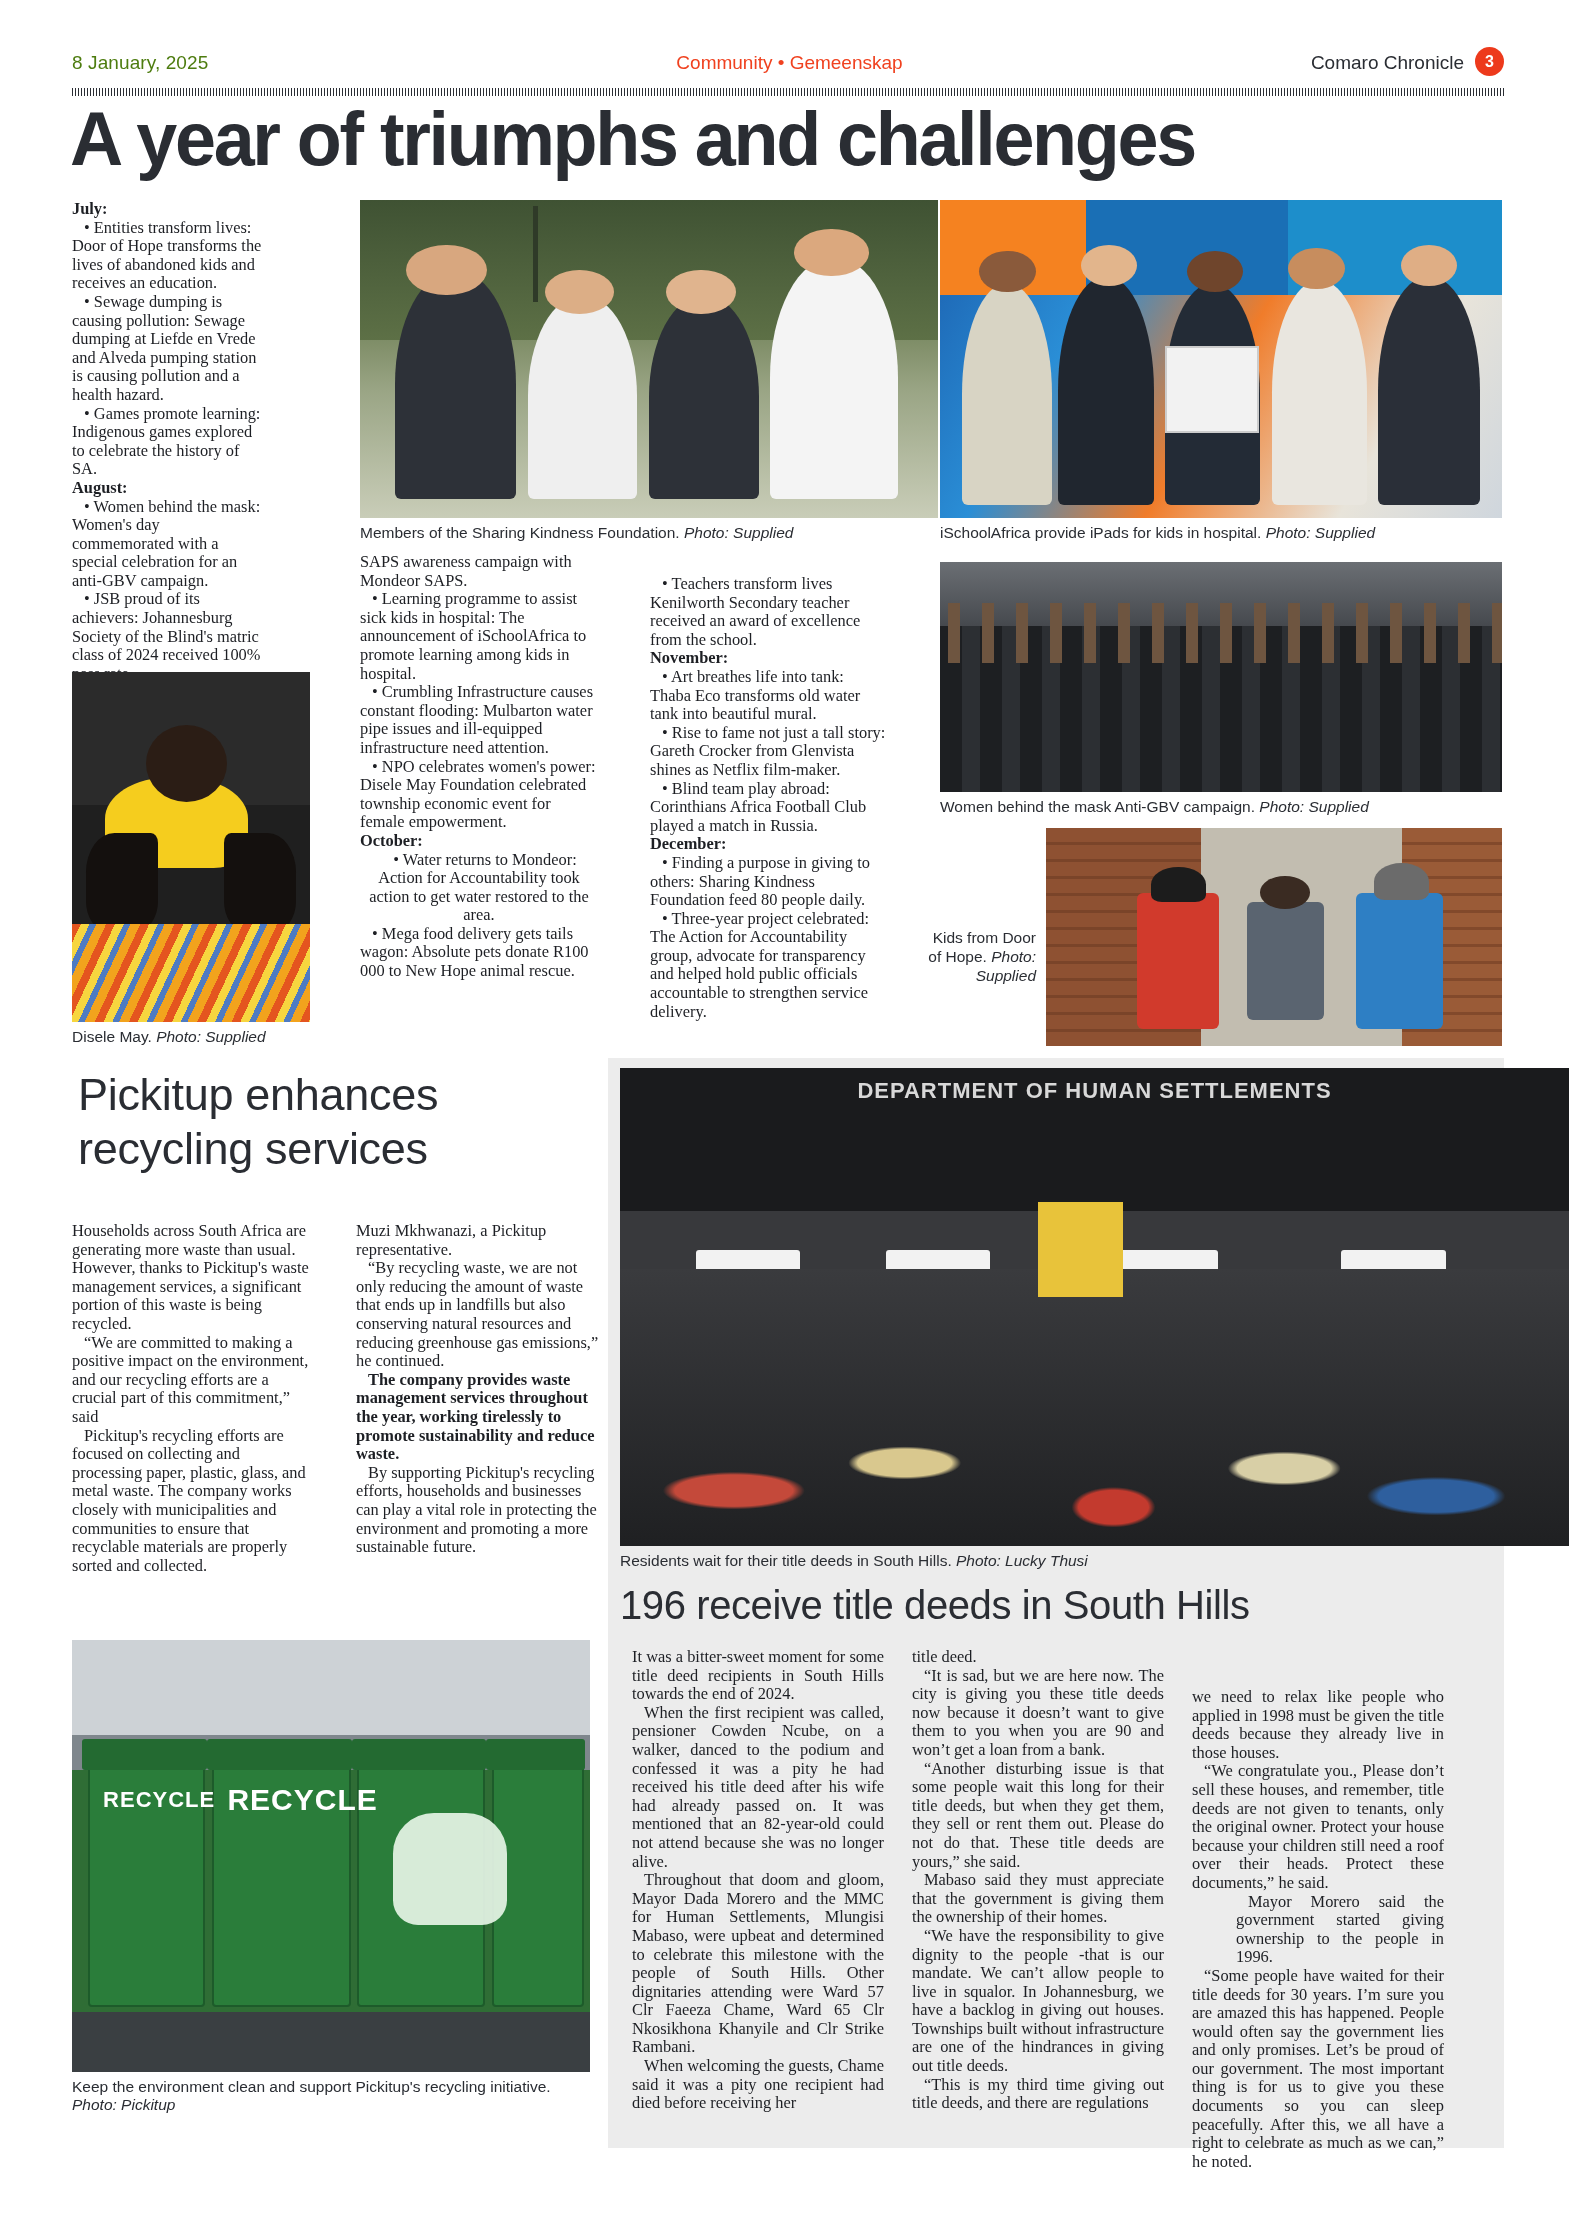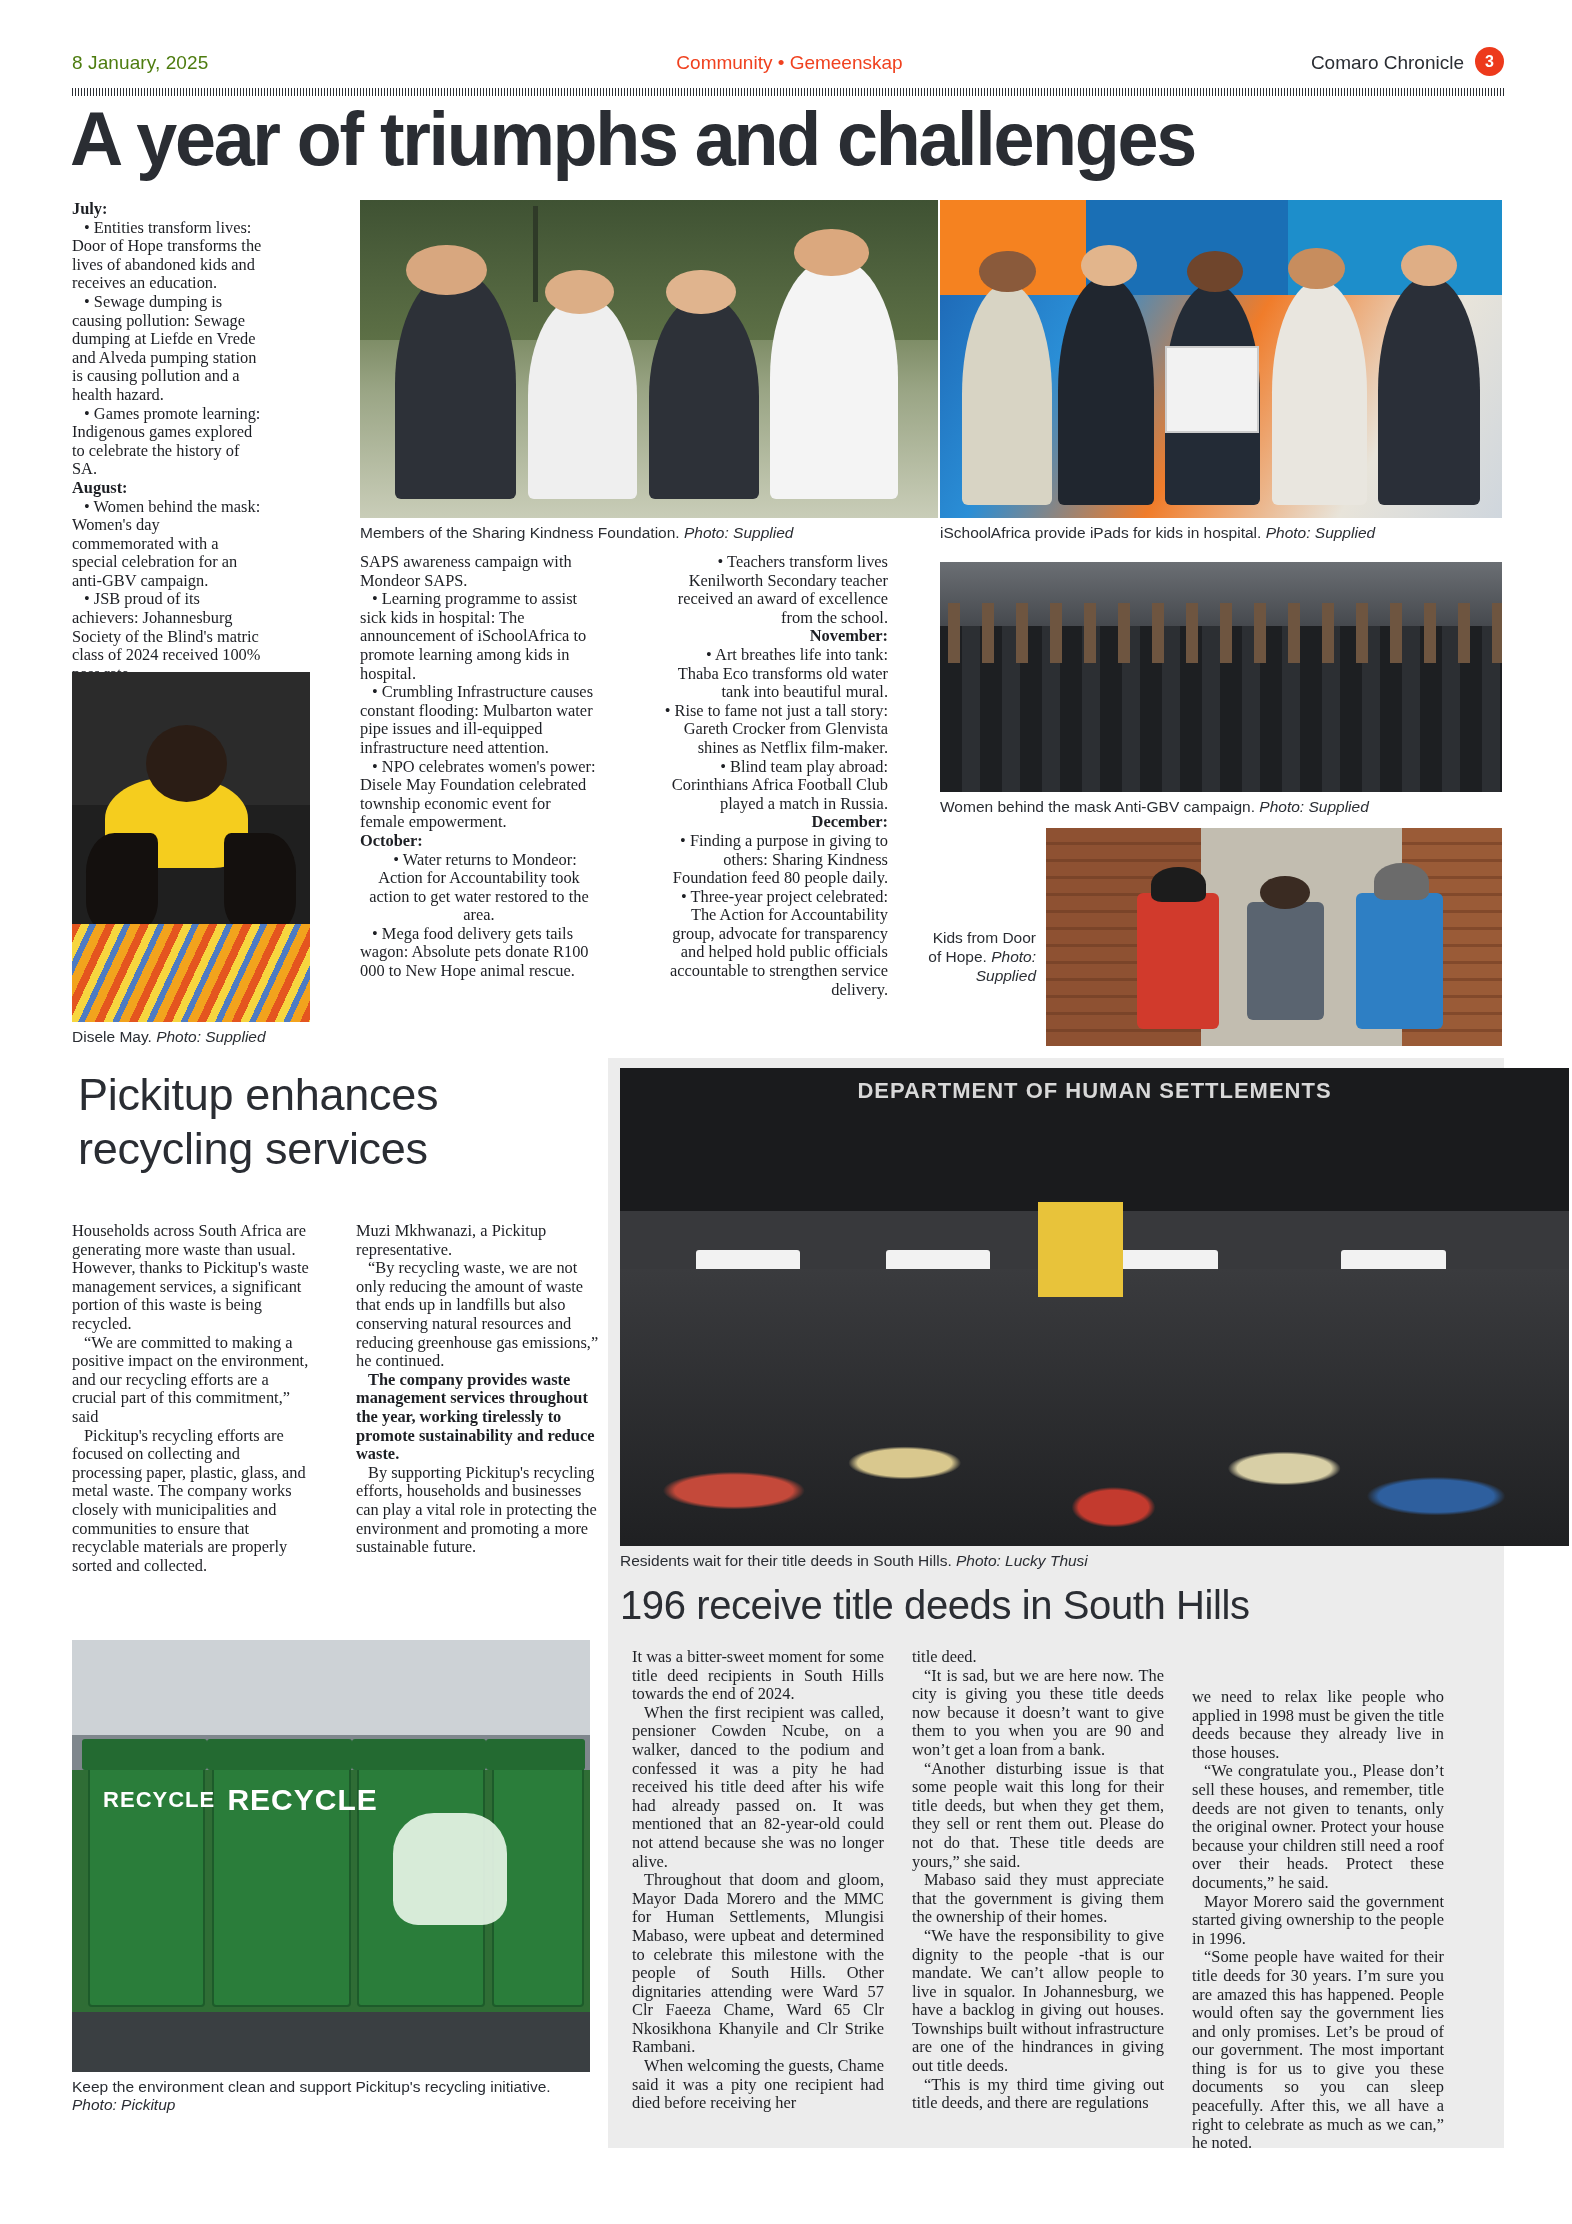--- a/index.html
+++ b/index.html
@@ -71,21 +71,21 @@
     font-size: 16.4px;
     line-height: 18.6px;
     text-align: left;
     color: #1d1f24;
   }
   .col p { margin: 0; }
   .col .mth { font-weight: bold; }
 
   #col-1 { left: 72px; top: 200px; width: 190px; }
   #col-2 { left: 360px; top: 553px; width: 238px; }
-  #col-3 { left: 650px; top: 553px; width: 238px; text-align: right; }
+  #col-3 { left: 650px; top: 575px; width: 238px; }
 
   
   .img {
     position: absolute;
     background: #b9bdc2;
     overflow: hidden;
   }
   .cap {
     position: absolute;
     font-family: "Liberation Sans", sans-serif;
@@ -403,15 +403,15 @@
     <p>title deed.</p>
     <p style="text-indent: 12px;">“It is sad, but we are here now. The city is giving you these title deeds now because it doesn’t want to give them to you when you are 90 and won’t get a loan from a bank.</p>
     <p style="text-indent: 12px;">“Another disturbing issue is that some people wait this long for their title deeds, but when they get them, they sell or rent them out. Please do not do that. These title deeds are yours,” she said.</p>
     <p style="text-indent: 12px;">Mabaso said they must appreciate that the government is giving them the ownership of their homes.</p>
     <p style="text-indent: 12px;">“We have the responsibility to give dignity to the people -that is our mandate. We can’t allow people to live in squalor. In Johannesburg, we have a backlog in giving out houses. Townships built without infrastructure are one of the hindrances in giving out title deeds.</p>
     <p style="text-indent: 12px;">“This is my third time giving out title deeds, and there are regulations</p>
   </div>
 <div class="col" id="td-col-3">
     <p>we need to relax like people who applied in 1998 must be given the title deeds because they already live in those houses.</p>
     <p style="text-indent: 12px;">“We congratulate you., Please don’t sell these houses, and remember, title deeds are not given to tenants, only the original owner. Protect your house because your children still need a roof over their heads. Protect these documents,” he said.</p>
-    <p style="text-indent: 12px;">Mayor Morero said the government started giving ownership to the people in 1996.</p>
+    <p style="text-indent: 12px; margin-left: 44px;">Mayor Morero said the government started giving ownership to the people in 1996.</p>
     <p style="text-indent: 12px;">“Some people have waited for their title deeds for 30 years. I’m sure you are amazed this has happened. People would often say the government lies and only promises. Let’s be proud of our government. The most important thing is for us to give you these documents so you can sleep peacefully. After this, we all have a right to celebrate as much as we can,” he noted.</p>
   </div>
 
 </body></html>

